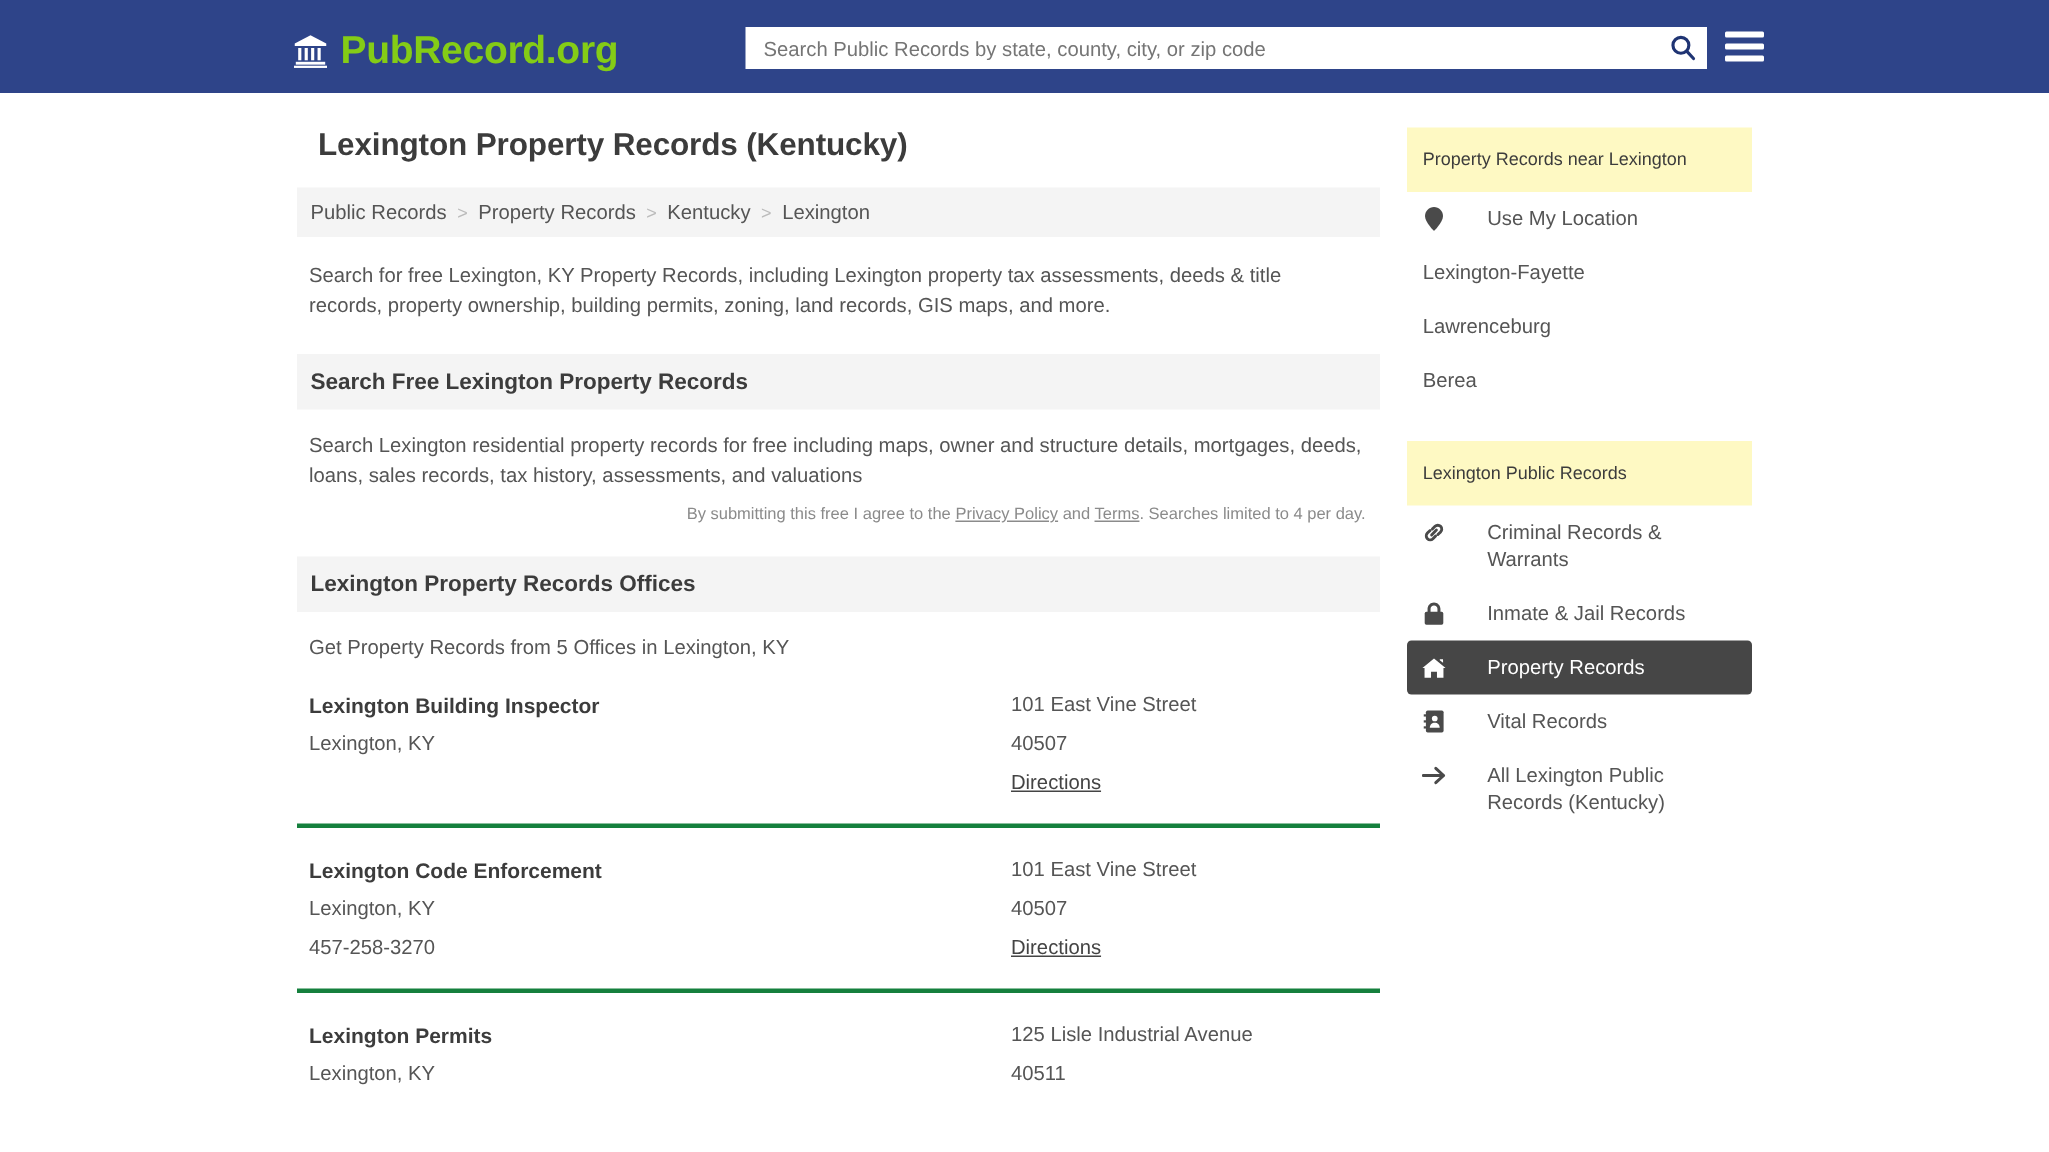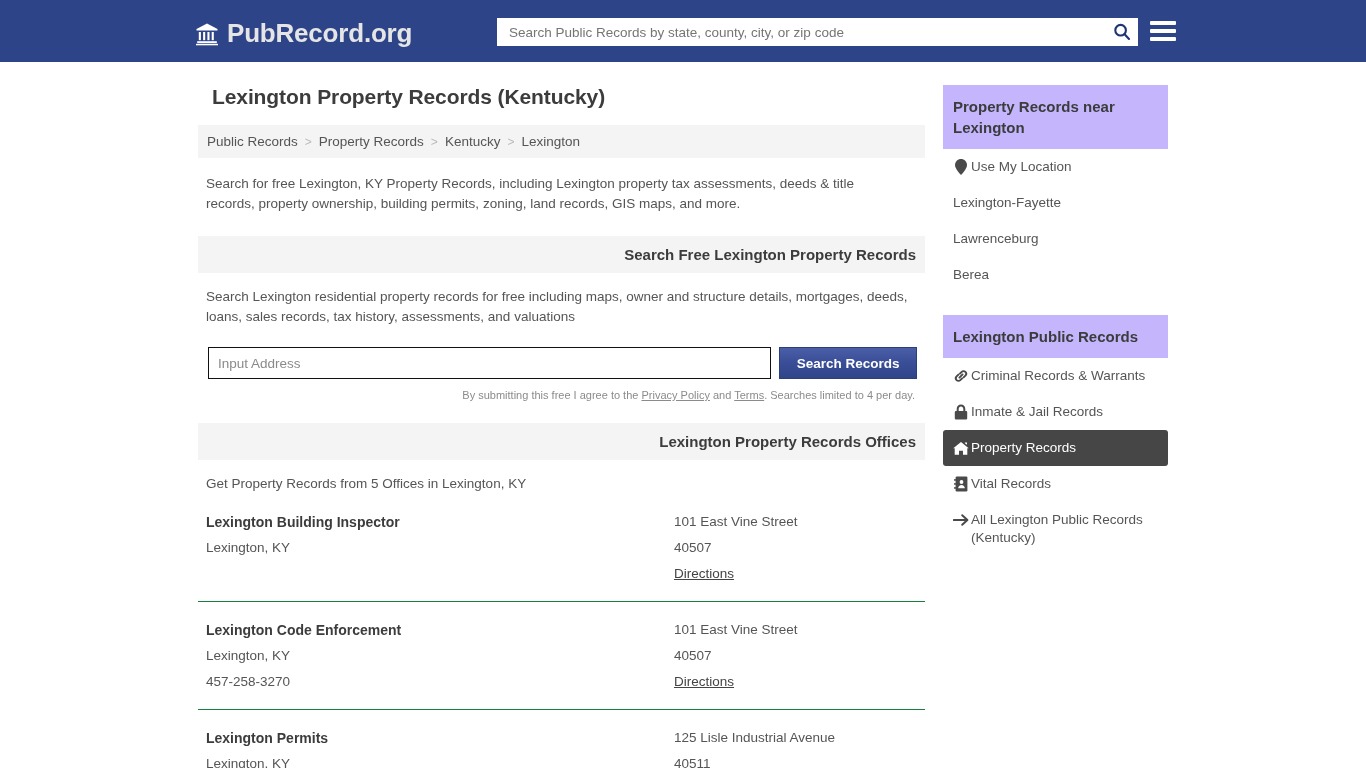--- a/index.html
+++ b/index.html
@@ -19,21 +19,21 @@
     align-items: center;
     position: relative;
   }
   .brand {
     position: absolute;
     left: 195px;
     top: 18px;
     display: flex;
     align-items: center;
     gap: 8px;
-    color: #e5e5e5;
+    color: #84cc16;
     font-size: 26px;
     font-weight: bold;
     letter-spacing: -0.2px;
     text-decoration: none;
   }
   .brand-icon { display: block; width: 24px; height: 24px; }
 
   .header-search {
     position: absolute;
     left: 497px;
@@ -130,21 +130,20 @@
   }
 
   
   .sec-head {
     background: #f4f4f4;
     padding: 10px 9px;
     font-size: 15px;
     font-weight: bold;
     color: #3c3c3c;
     margin-top: 22px;
-    text-align: right;
   }
   .sec-body {
     padding: 14px 8px 0 8px;
   }
   .sec-body p {
     margin: 0;
     font-size: 13.5px;
     line-height: 20px;
     color: #555;
   }
@@ -184,21 +183,21 @@
     font-size: 11px;
     color: #8b8b8b;
     padding: 10px 2px 0 0;
   }
   .legal a { color: #8b8b8b; text-decoration: underline; cursor: pointer; }
 
   
   .office {
     display: flex;
     padding: 15px 8px 14px 8px;
-    border-bottom: 1px solid #15803d;
+    border-bottom: 3px solid #15803d;
   }
   .office:last-child { border-bottom: 0; }
   .office-left { width: 468px; }
   .office-right { flex: 1; }
   .office-name {
     font-size: 14px;
     font-weight: bold;
     color: #3c3c3c;
     line-height: 26px;
   }
@@ -211,32 +210,32 @@
   .dir-link {
     font-size: 13.5px;
     color: #444;
     text-decoration: underline;
     line-height: 26px;
     cursor: pointer;
   }
 
   
   .side-head {
-    background: #c4b5fd;
+    background: #fef9c3;
     padding: 11px 10px;
-    font-size: 15px;
-    font-weight: bold;
+    font-size: 12px;
+    font-weight: normal;
     color: #3c3c3c;
     line-height: 21px;
   }
   .side-list { margin: 0; padding: 0; list-style: none; }
   .side-item {
     display: flex;
     align-items: flex-start;
-    gap: 2px;
+    gap: 27px;
     padding: 9px 10px;
     font-size: 13.5px;
     color: #555;
     line-height: 18px;
     cursor: pointer;
   }
   .side-item.plain { padding-left: 10px; }
   .side-item.active {
     background: #464646;
     color: #ffffff;
@@ -307,24 +306,20 @@
         <span class="sep">&gt;</span>
         <a>Lexington</a>
       </div>
 
       <div class="intro">Search for free Lexington, KY Property Records, including Lexington property tax assessments, deeds &amp; title records, property ownership, building permits, zoning, land records, GIS maps, and more.</div>
 
       <div class="sec-head">Search Free Lexington Property Records</div>
       <div class="sec-body">
         <p>Search Lexington residential property records for free including maps, owner and structure details, mortgages, deeds, loans, sales records, tax history, assessments, and valuations</p>
 
-        <div class="search-form">
-          <input class="addr-input" type="text" placeholder="Input Address" style="">
-          <button class="btn-search">Search Records</button>
-        </div>
 
         <div class="legal">
           <span>By submitting this free I agree to the </span><a>Privacy Policy</a><span> and </span><a>Terms</a><span>. Searches limited to 4 per day.</span>
         </div>
       </div>
 
       <div class="sec-head">Lexington Property Records Offices</div>
       <div class="sec-body">
         <p>Get Property Records from 5 Offices in Lexington, KY</p>
       </div>

